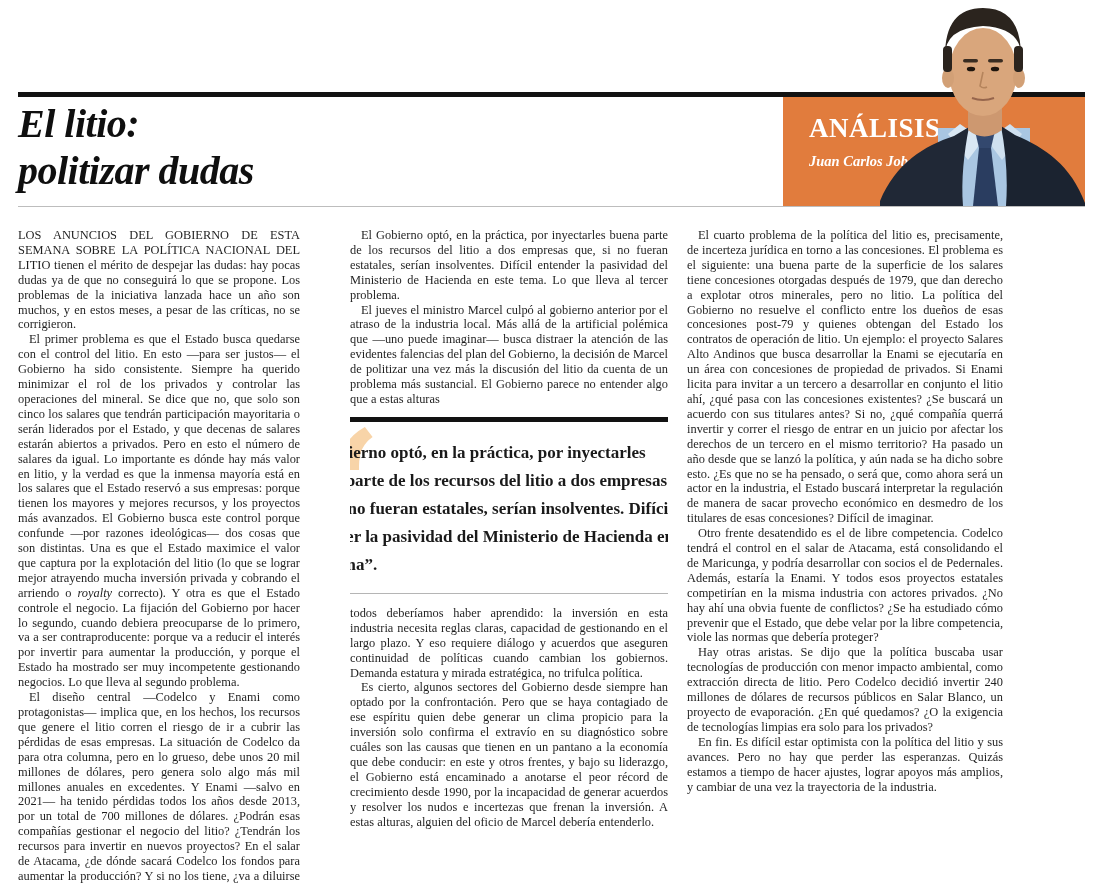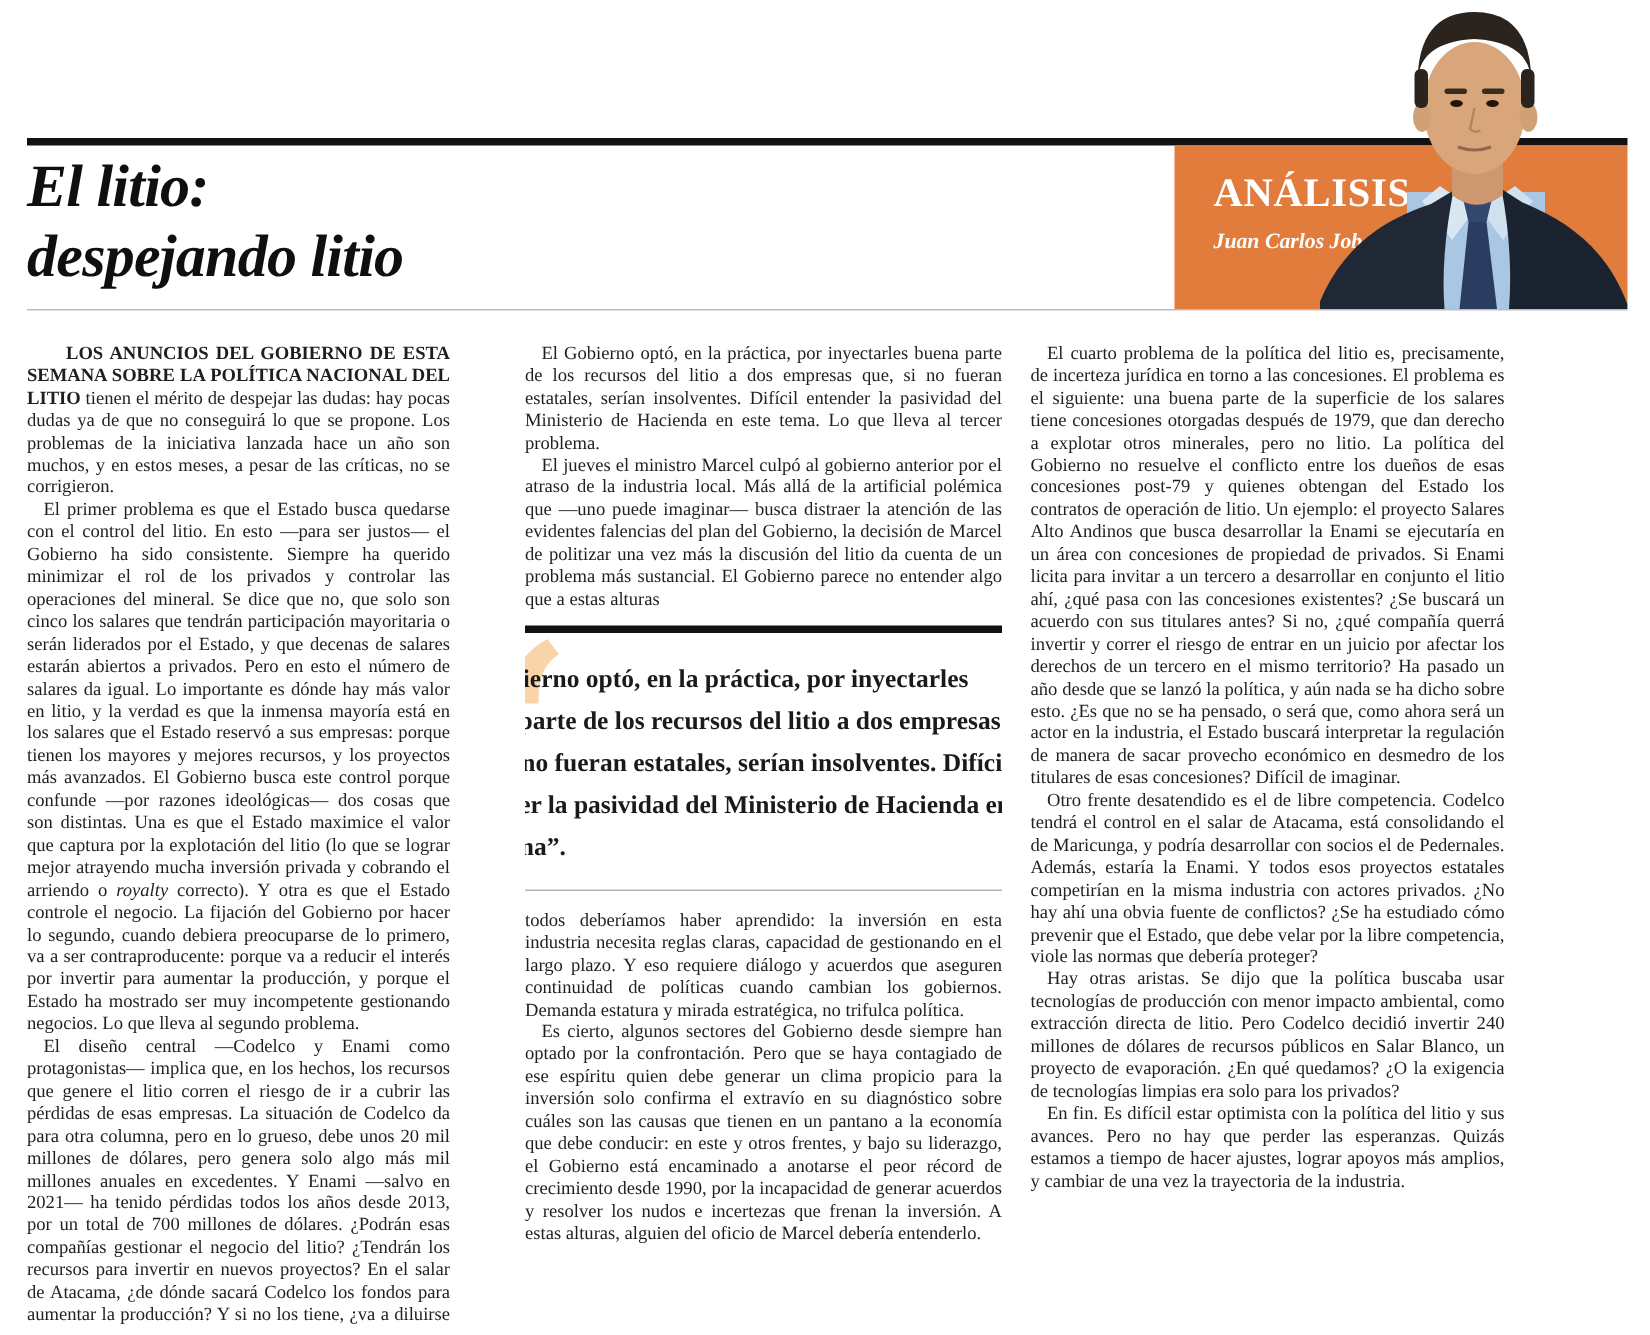--- a/index.html
+++ b/index.html
@@ -23,42 +23,42 @@
 
   
   .columns { position: absolute; top: 228px; left: 18px; width: 1078px; height: 655px;
              display: grid; grid-template-columns: 332px 337px 316px; column-gap: 0;
              overflow: hidden; }
   .col { overflow: hidden; }
   .col1 { margin-right: 50px; }
   .col2 { margin-right: 19px; }
   .body-p { font-size: 12.4px; line-height: 14.9px; text-align: justify; color: #1f1f1f; }
   .indent { text-indent: 11px; }
-  .lead-bold { font-weight: bold; margin-left: 26px; }
+  .lead-bold { font-weight: normal; }
 
   
   .pullquote { position: relative; width: 400px; margin: 10px 0 12px -55px; }
   .pq-rule-top { height: 5px; background: #121212; }
   .pq-mark { position: absolute; top: -14px; left: 0; width: 140px; height: 140px;
              font-family: "DejaVu Serif", serif; font-weight: bold; font-size: 150px;
              line-height: 1.1; color: #f8d4a8; z-index: 0; overflow: visible; pointer-events: none; }
   .pq-text { position: relative; z-index: 1; font-weight: bold; font-size: 17px;
              line-height: 28px; color: #1a1a1a; padding: 17px 4px 0 2px; text-align: left; }
   .pq-rule-bottom { height: 1px; background: #b5b5b5; margin-top: 14px; }
 </style>
 </head>
 <body>
 
 <div class="page">
 
   <div class="header">
     <div class="rule-thick"></div>
     <h1 class="headline">
       <span>El litio:</span><br>
-      <span>despejando litio</span>
+      <span>politizar dudas</span>
     </h1>
 
     <div class="badge">
       <div class="badge-kicker">ANÁLISIS</div>
       <div class="badge-author">Juan Carlos Jobet</div>
     </div>
 
     <svg class="photo" viewBox="0 0 205 206" aria-hidden="true">
 
       <rect x="58" y="128" width="92" height="78" fill="#a9c6e2"></rect>

